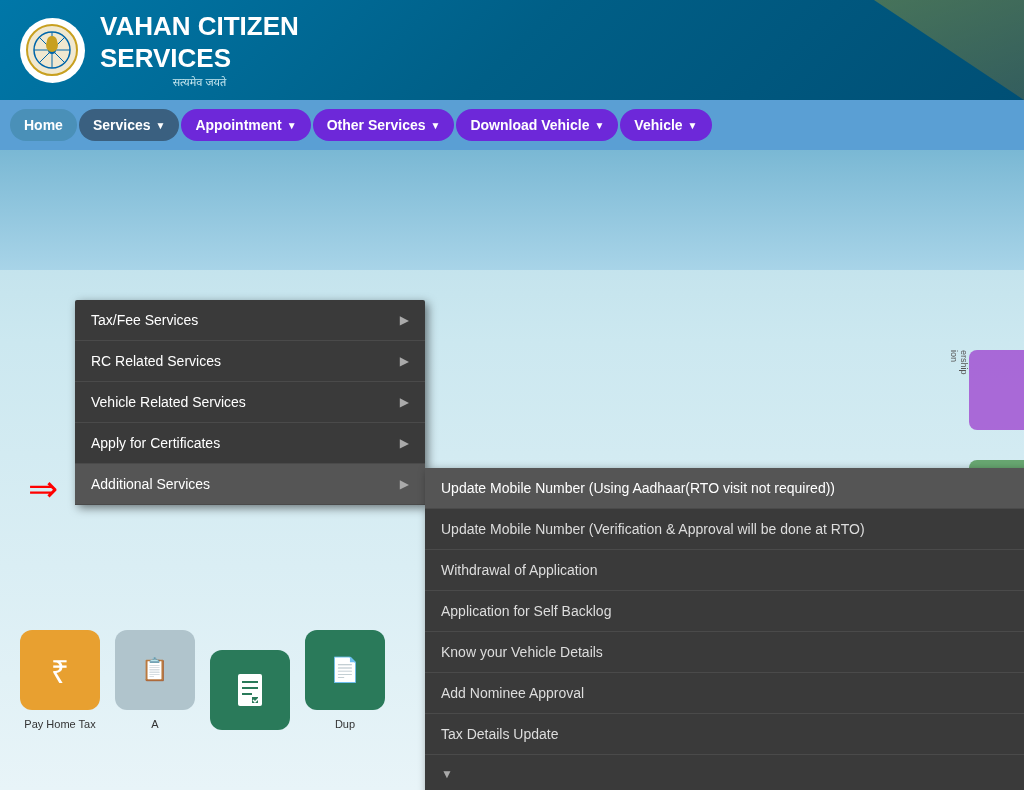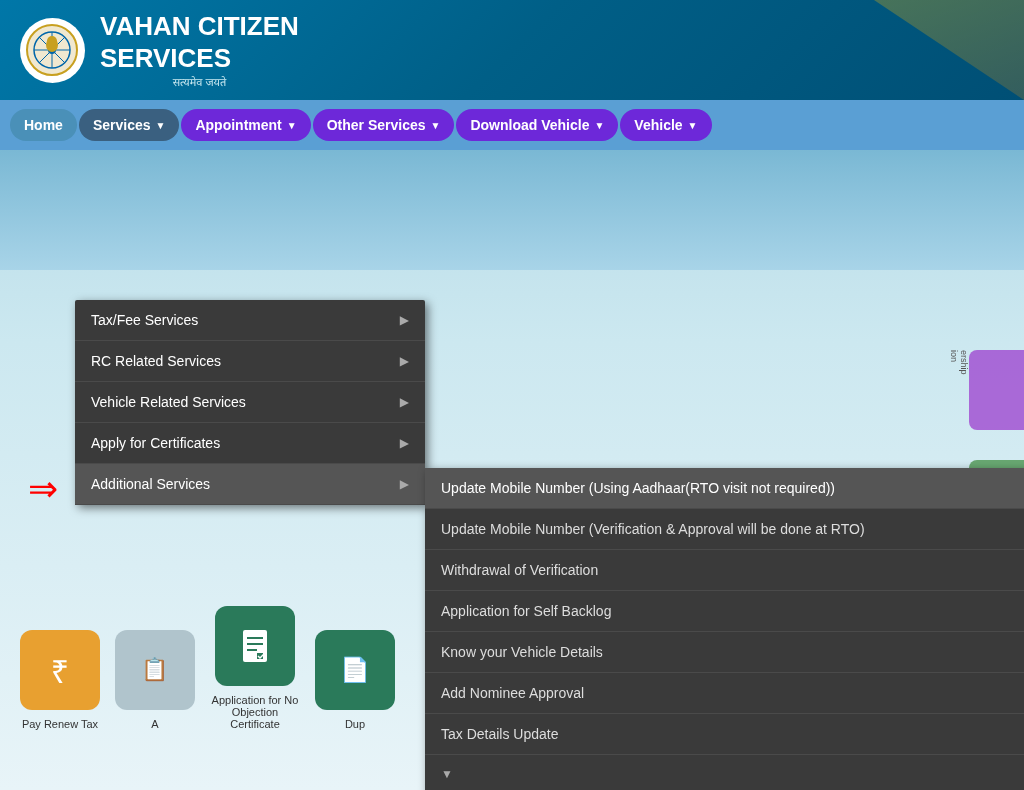--- a/index.html
+++ b/index.html
@@ -242,42 +242,41 @@
 
   <div style="position:absolute; top:0; left:0; right:0; height:120px; background:linear-gradient(180deg, #7ab8d4 0%, #a8d4e8 100%);"></div>
 
 
   <div style="position:absolute; bottom:60px; left:20px; display:flex; gap:15px; align-items:flex-end;">
 
     <div class="service-icon-item">
       <div class="service-icon-box" style="background:#e8a030;">
         <span style="color:white; font-size:32px;">₹</span>
       </div>
-      <div class="service-icon-label">Pay Renew Tax</div>
+      <div class="service-icon-label">Pay Home Tax</div>
     </div>
 
     <div class="service-icon-item">
       <div class="service-icon-box" style="background:#b0c4cc;">
         <span style="color:white; font-size:22px;">📋</span>
       </div>
       <div class="service-icon-label">A</div>
     </div>
 
     <div class="service-icon-item">
       <div class="service-icon-box" style="background:#2a7a5a;">
         <svg width="40" height="40" viewBox="0 0 40 40" fill="none">
           <rect x="8" y="4" width="24" height="32" rx="2" fill="white"></rect>
           <line x1="12" y1="12" x2="28" y2="12" stroke="#2a7a5a" stroke-width="2"></line>
           <line x1="12" y1="18" x2="28" y2="18" stroke="#2a7a5a" stroke-width="2"></line>
           <line x1="12" y1="24" x2="22" y2="24" stroke="#2a7a5a" stroke-width="2"></line>
           <path d="M22 27 L28 27 L28 33 L22 33 Z" fill="#2a7a5a"></path>
           <path d="M23 30 L25 32 L29 28" stroke="white" stroke-width="1.5" fill="none"></path>
         </svg>
       </div>
-      <div class="service-icon-label">Application for No Objection Certificate</div>
     </div>
 
     <div class="service-icon-item">
       <div class="service-icon-box" style="background:#2a7a5a;">
         <span style="color:white; font-size:24px;">📄</span>
       </div>
       <div class="service-icon-label">Dup</div>
     </div>
   </div>
 
@@ -318,21 +317,21 @@
     </div>
 
     <div class="submenu">
       <div class="submenu-item">
         <span>Update Mobile Number (Using Aadhaar(RTO visit not required))</span>
       </div>
       <div class="submenu-item">
         <span>Update Mobile Number (Verification &amp; Approval will be done at RTO)</span>
       </div>
       <div class="submenu-item">
-        <span>Withdrawal of Verification</span>
+        <span>Withdrawal of Application</span>
       </div>
       <div class="submenu-item">
         <span>Application for Self Backlog</span>
       </div>
       <div class="submenu-item">
         <span>Know your Vehicle Details</span>
       </div>
       <div class="submenu-item">
         <span>Add Nominee Approval</span>
       </div>

